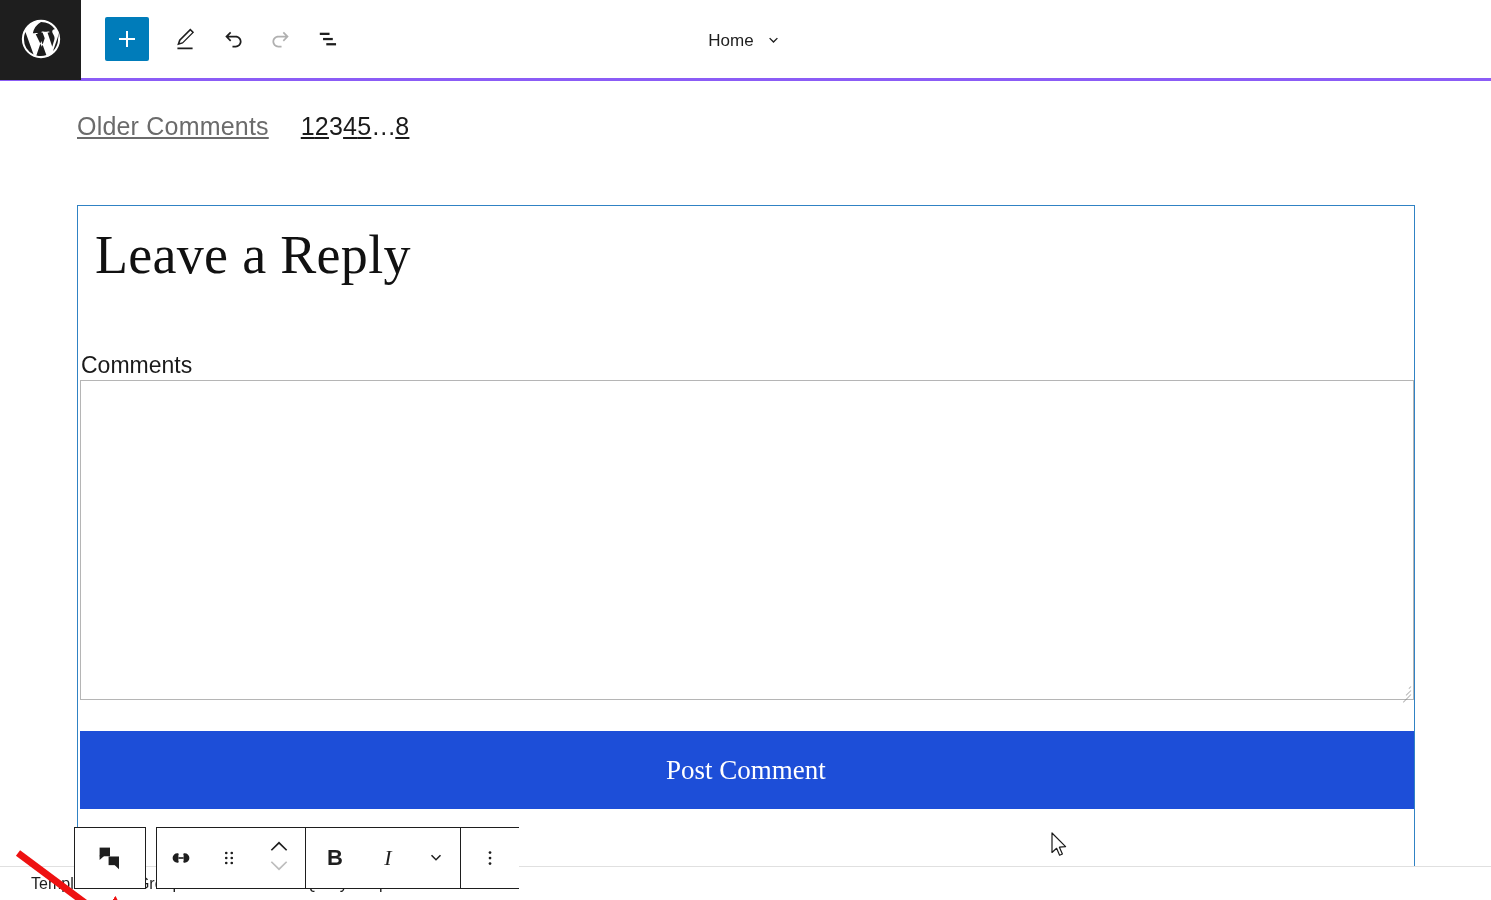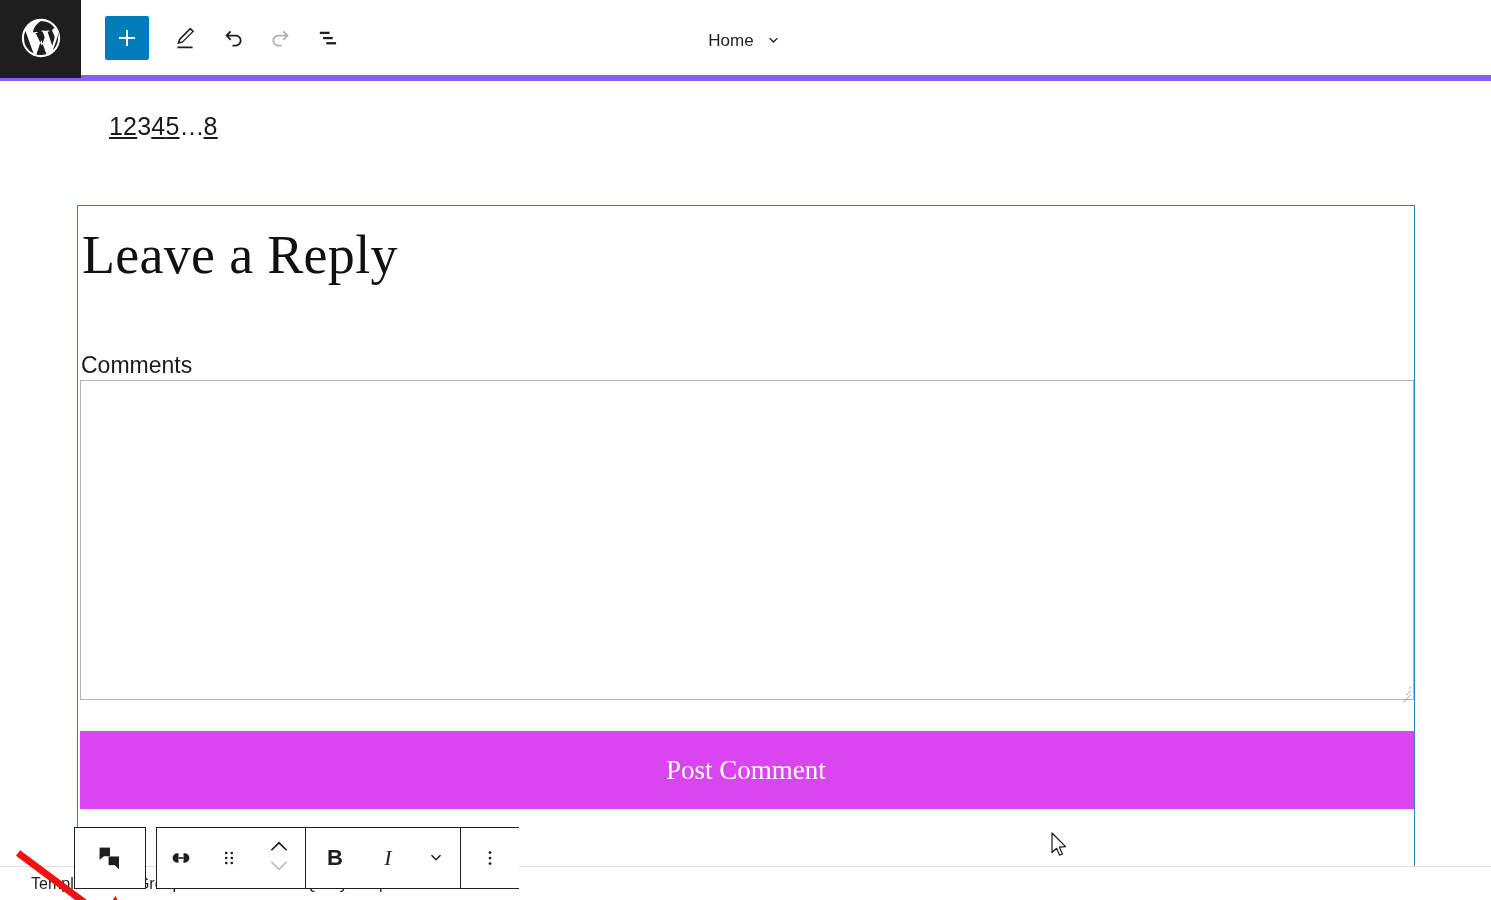--- a/index.html
+++ b/index.html
@@ -7,21 +7,21 @@
     width: 1491px; height: 900px;
     background: #ffffff;
     font-family: "Liberation Sans", sans-serif;
     overflow: hidden;
   }
   #app { position: relative; width: 1491px; height: 900px; background:#fff; }
 
   
   .header {
     position: absolute; left:0; top:0; width:1491px; height:81px;
-    background:#fff; border-bottom:6px solid #8b5cf6;
+    background:#fff; border-bottom:3px solid #8b5cf6;
     display:flex; align-items:center;
   }
   .wp-logo {
     width:81px; height:81px; background:#1e1e1e;
     display:flex; align-items:center; justify-content:center; flex:0 0 81px;
   }
   .wp-logo svg { display:block; }
   .tools { display:flex; align-items:center; gap:0; padding-left:24px; }
   .tool-btn {
     width:48px; height:48px; display:flex; align-items:center; justify-content:center;
@@ -64,21 +64,21 @@
   .pag-numbers span.dots { text-decoration:none; color:#1a1a1a; letter-spacing:-1px; }
 
   
   .comment-block {
     position:absolute; left:77px; top:124px; width:1338px; height:678px;
     border:1px solid #3082c4; background:#fff;
   }
   .reply-heading {
     font-family:"Liberation Serif", serif;
     font-size:54px; font-weight:400; color:#111; line-height:1;
-    padding:22px 0 0 4px; letter-spacing:0.3px;
+    padding:22px 0 0 4px; letter-spacing:0.3px;margin-left:13px;
   }
   .comment-label {
     position:absolute; left:3px; top:146px;
     font-size:23px; color:#1a1a1a;
   }
   .comment-textarea {
     position:absolute; left:2px; top:174px; width:1334px; height:320px;
     border:1px solid #b5b5b5; background:#fff;
   }
   .resize-handle {
@@ -88,21 +88,21 @@
   .resize-handle span {
     position:absolute; right:0; background:#7a7a7a; height:1px; transform-origin:right;
   }
   .resize-handle span:nth-child(1){ bottom:2px; width:11px; transform:rotate(-45deg); }
   .resize-handle span:nth-child(2){ bottom:6px; width:7px; transform:rotate(-45deg); }
   .resize-handle span:nth-child(3){ bottom:10px; width:3px; transform:rotate(-45deg); }
 
   
   .submit-strip {
     position:absolute; left:2px; top:525px; width:1334px; height:78px;
-    background:#d946ef; display:flex; align-items:center;
+    background:#1d4ed8; display:flex; align-items:center;
   }
   .post-comment-btn {
     font-family:"Liberation Serif", serif;
     font-size:27px; color:#ffffff; margin-left:586px; cursor:pointer;
     background:transparent; border:none; white-space:nowrap;
   }
 
   
   .block-toolbar {
     position:absolute; left:74px; top:746px; display:flex; align-items:stretch; z-index:30;
@@ -193,20 +193,21 @@
               <path fill="#1e1e1e" d="M6.5 9.5 12 15l5.5-5.5-1.2-1.1L12 12.7 7.7 8.4z"></path>
             </svg>
         </span>
       </div>
     </div>
   </div>
 
   <div class="canvas">
 
     <div class="pagination">
+      <a>Older Comments</a>
       <div class="pag-numbers">
         <span class="link">1</span>
         <span class="link">2</span>
         <span class="current">3</span>
         <span class="link">4</span>
         <span class="link">5</span>
         <span class="dots">…</span>
         <span class="link">8</span>
       </div>
     </div>

